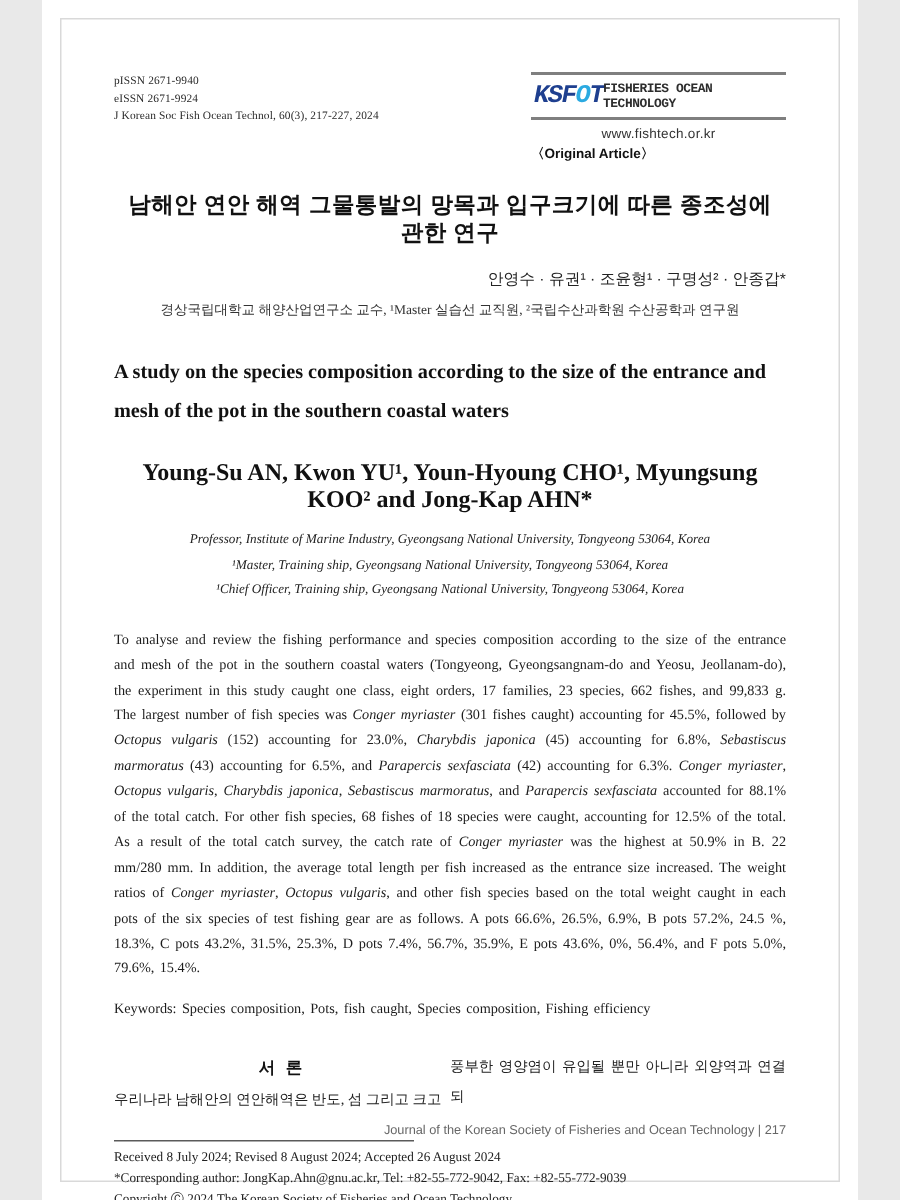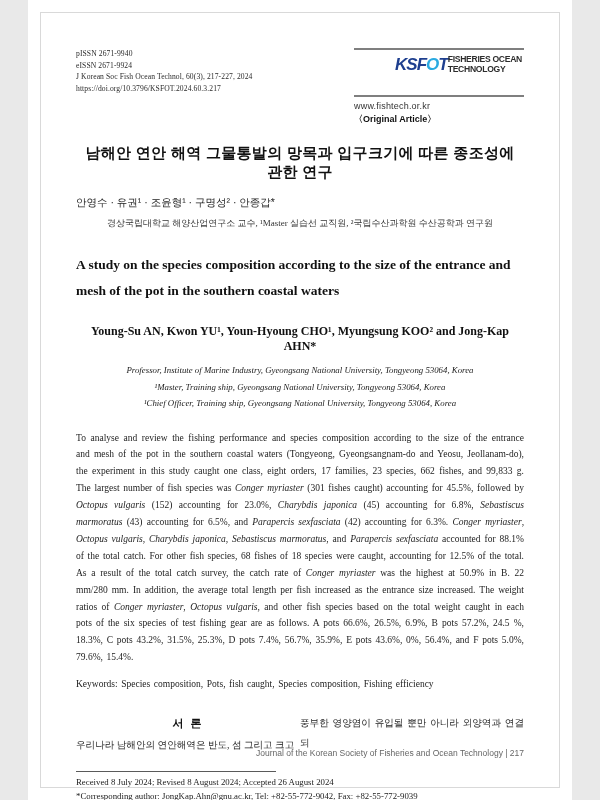--- a/index.html
+++ b/index.html
@@ -10,40 +10,40 @@
     color:#1c1c1c;
   }
   .frame { position:absolute; inset:12px; border:1px solid #d9d9d9; pointer-events:none; }
   .content { position:absolute; left:48px; right:48px; top:48px; }
 
   
   .header-row { display:flex; justify-content:space-between; align-items:flex-start; }
   .issn-block { font-size:7.6px; line-height:11.6px; color:#2a2a2a; letter-spacing:0.1px; }
   .logo-block { width:170px; font-family:"Liberation Sans","DejaVu Sans",sans-serif; }
   .logo-rule { border-top:2px solid #7f7f7f; margin:0; }
-  .logo-main { display:flex; align-items:center; justify-content:flex-end; padding:5px 2px 20px 2px; }
+  .logo-main { display:flex; align-items:center; justify-content:flex-start; padding:5px 2px 4px 2px;font-family:Liberation Mono, monospace; }
   .logo-acronym { font-size:17px; font-weight:bold; font-style:italic; letter-spacing:-1px; }
   .logo-navy { color:#1e3f8f; }
   .logo-cyan { color:#2baae1; }
   .logo-name { font-size:8.6px; line-height:9.6px; color:#2d2d2d; font-weight:600; letter-spacing:-0.3px; text-align:left; }
-  .logo-site { font-size:9px; color:#333; margin-top:4px; letter-spacing:0.2px; }
+  .logo-site { text-align:center; font-size:9px; color:#333; margin-top:4px; letter-spacing:0.2px; }
   .logo-article-type { text-align:left; font-size:9px; color:#111; font-weight:bold; margin-top:2px; }
 
   
   .kr-title {
     margin-top:18px; text-align:center; font-weight:bold; font-size:15px;
     letter-spacing:0.3px; color:#111;
     font-family:"Liberation Sans","DejaVu Sans",sans-serif;
   }
-  .kr-authors { margin-top:14px; text-align:left; font-size:10.5px; color:#222;
+  .kr-authors { margin-top:14px; text-align:right; font-size:10.5px; color:#222;
     font-family:"Liberation Sans","DejaVu Sans",sans-serif; }
   .kr-affil { margin-top:7px; text-align:center; font-size:9px; color:#333; }
 
   .en-title { margin-top:22px; text-align:left; font-weight:bold; font-size:13.5px; line-height:26px; color:#111; }
-  .en-authors { margin-top:20px; text-align:center; font-weight:bold; font-size:12px; color:#111; }
+  .en-authors { margin-top:20px; text-align:center; font-weight:bold; font-size:16px; color:#111; }
   .affil-lines { margin-top:8px; text-align:center; font-style:italic; font-size:8.8px; line-height:16.5px; color:#222; }
 
   
   .abstract { margin-top:18px; font-size:9.5px; line-height:16.9px; text-align:justify; color:#1c1c1c; word-spacing:1.2px; }
   .keywords { margin-top:13px; font-size:9.5px; color:#1c1c1c; word-spacing:1.2px; }
 
   
   .columns { margin-top:24px; display:flex; }
   .col { flex:1; font-size:9.6px; line-height:20px; text-align:justify; color:#222; }
   .section-heading { text-align:center; font-weight:bold; font-size:11px; color:#111; margin-bottom:2px;
@@ -64,21 +64,20 @@
 <div class="page">
   <div class="frame"></div>
 
   <div class="content">
 
     <div class="header-row">
       <div class="issn-block">
         <div>pISSN 2671-9940</div>
         <div>eISSN 2671-9924</div>
         <div>J Korean Soc Fish Ocean Technol, 60(3), 217-227, 2024</div>
-        <div>https://doi.org/10.3796/KSFOT.2024.60.3.217</div>
       </div>
 
       <div class="logo-block">
         <div class="logo-rule"></div>
         <div class="logo-main">
           <div class="logo-acronym"><span class="logo-navy">KSF</span><span class="logo-cyan">O</span><span class="logo-navy">T</span></div>
           <div class="logo-name">
             <div>FISHERIES OCEAN</div>
             <div>TECHNOLOGY</div>
           </div>

